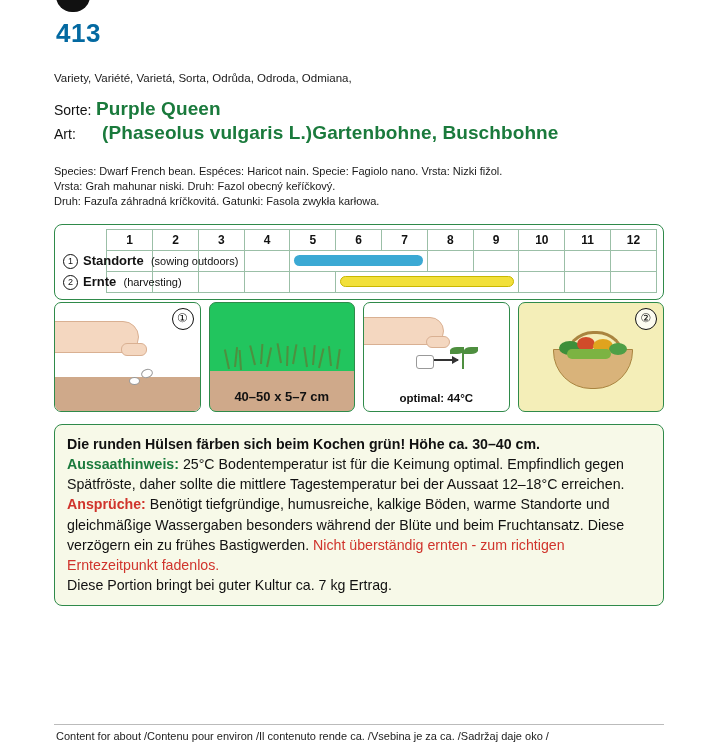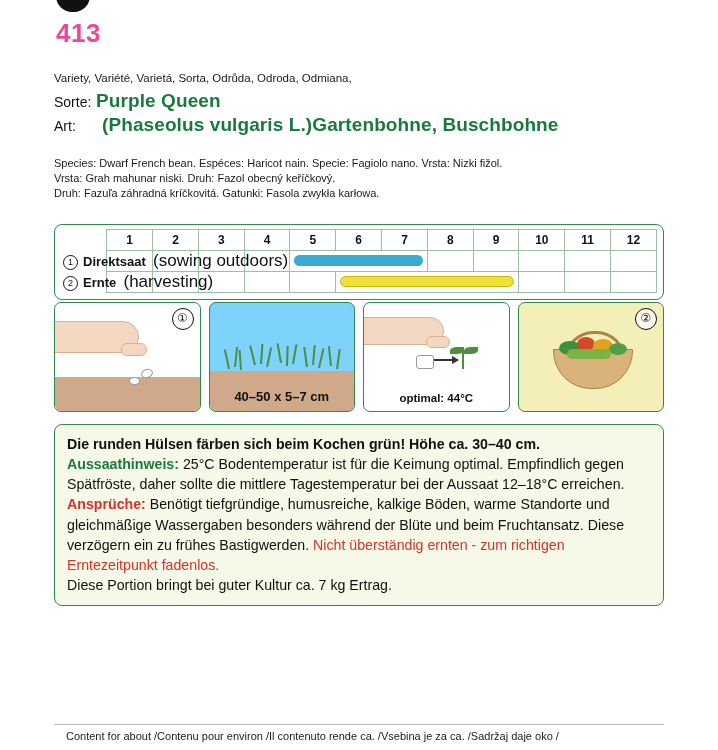--- a/index.html
+++ b/index.html
@@ -33,34 +33,34 @@
     background: #111;
     border-radius: 0 0 16px 16px;
   }
   .article-number {
     position: absolute;
     left: 56px;
     top: 18px;
     font-size: 26px;
     font-weight: bold;
     letter-spacing: 0.5px;
-    color: #ec4899;
+    color: #0369a1;
   }
 
   
   .names {
     position: absolute;
     left: 54px;
     top: 72px;
     width: 610px;
   }
   .variety-line {
     font-size: 11.5px;
     color: #1a1a1a;
-    margin-bottom: 6px;
+    margin-bottom: 14px;
   }
   .name-row {
     display: flex;
     align-items: baseline;
     margin-bottom: 2px;
   }
   .name-label {
     font-size: 14px;
     color: #111;
     width: 42px;
@@ -125,21 +125,21 @@
     height: 13px;
     line-height: 12px;
     border: 1px solid #111;
     border-radius: 50%;
     text-align: center;
     font-size: 9px;
     margin-right: 5px;
     vertical-align: 1px;
   }
   .lbl .strong { font-weight: bold; }
-  .lbl .paren { font-size: 17px; }
+  .lbl .paren { font-size: 11px; }
   .bar-cell { position: relative; }
   .bar {
     position: absolute;
     top: 4px;
     height: 11px;
     border-radius: 6px;
   }
   .bar.sow { background: #3ba9d4; }
   .bar.harv { background: #f2e03a; border: 1px solid #c9b700; box-sizing: border-box; }
 
@@ -212,21 +212,21 @@
     border: 1px solid #999; border-radius: 50%;
     transform: rotate(-18deg);
   }
   .p1-seed2 {
     position: absolute; left: 74px; top: 74px;
     width: 9px; height: 6px; background: #fff;
     border: 1px solid #999; border-radius: 50%;
   }
 
   
-  .p2 { background: #7dd3fc; }
+  .p2 { background: #22c55e; }
   .p2 .soil { background: #cfa98a; height: 40px; }
   .sprout {
     position: absolute;
     width: 2px; height: 20px;
     background: #4e8f3f;
     transform-origin: bottom center;
   }
 
   
   .p3-arm {
@@ -305,21 +305,21 @@
   
   .footer-rule {
     position: absolute;
     left: 54px;
     top: 724px;
     width: 610px;
     border-top: 1px solid #bbb;
   }
   .footer-text {
     position: absolute;
-    left: 66px;
+    left: 56px;
     top: 730px;
     width: 640px;
     font-size: 11px;
     color: #222;
     white-space: nowrap;
   }
 </style>
 </head>
 <body>
 
@@ -362,21 +362,21 @@
         <th>6</th>
         <th>7</th>
         <th>8</th>
         <th>9</th>
         <th>10</th>
         <th>11</th>
         <th>12</th>
       </tr>
       <tr>
         <td class="lbl">
-          <span class="circ">1</span><span class="strong">Direktsaat</span>&nbsp;&nbsp;<span class="paren">(sowing outdoors)</span>
+          <span class="circ">1</span><span class="strong">Standorte</span>&nbsp;&nbsp;<span class="paren">(sowing outdoors)</span>
         </td>
         <td></td>
         <td></td>
         <td></td>
         <td></td>
         <td class="bar-cell" colspan="3">
           <span class="bar sow" style="left:4px; right:4px;"></span>
         </td>
         <td></td>
         <td></td>

